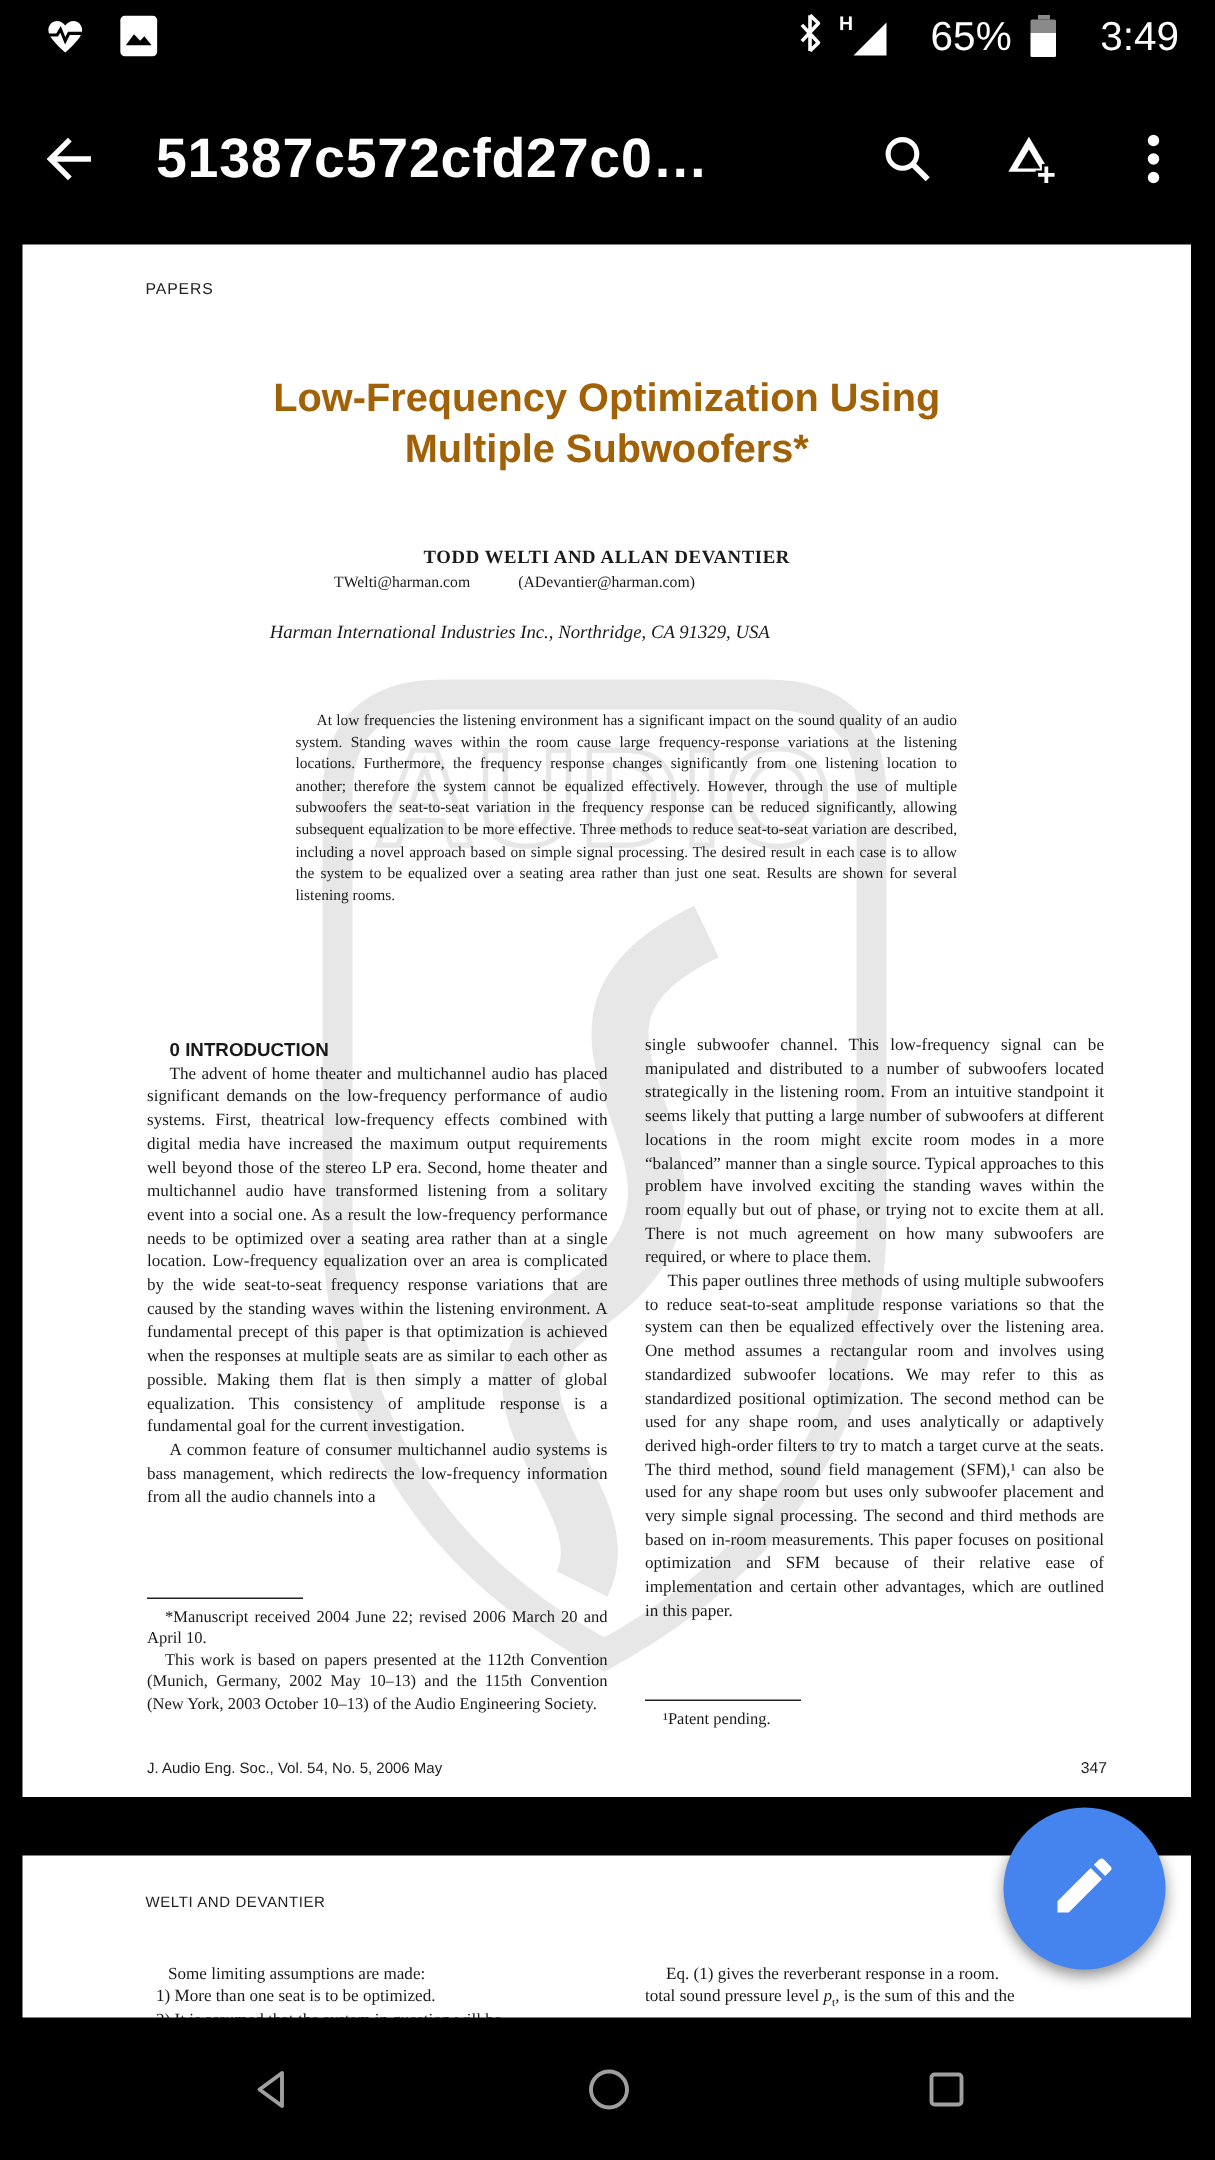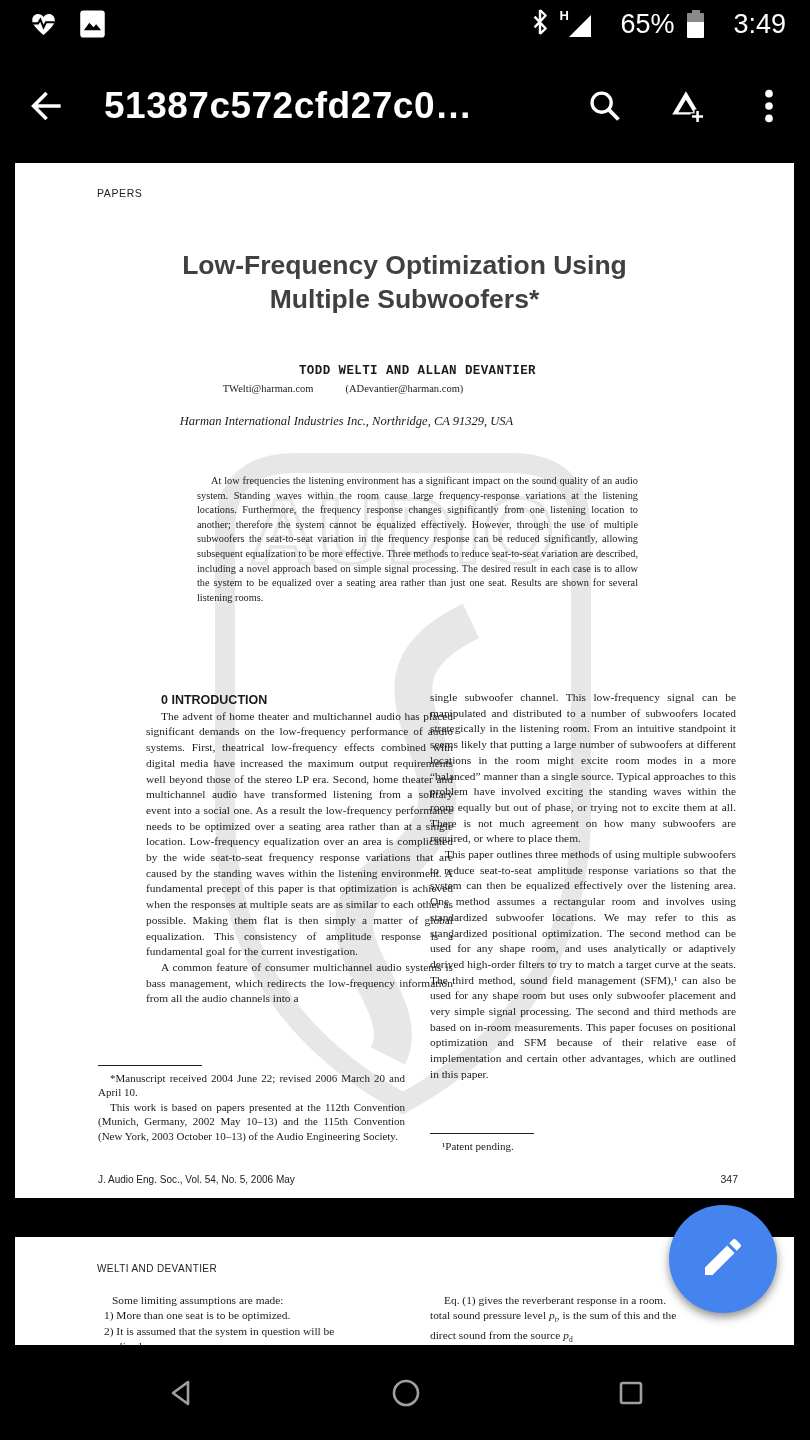--- a/index.html
+++ b/index.html
@@ -24,48 +24,48 @@
   .tb-title{margin-left:40px;font-family:"Liberation Sans",sans-serif;font-size:37px;font-weight:600;letter-spacing:.5px;white-space:nowrap;overflow:hidden;max-width:430px;}
   .tb-icons{margin-left:auto;margin-right:22px;display:flex;align-items:center;gap:44px;}
   .tb-icon{width:38px;height:38px;display:flex;align-items:center;justify-content:center;}
   
   .pdf-viewport{position:absolute;top:163px;left:0;width:810px;height:1182px;}
   .page{position:absolute;background:#fff;color:#1a1a1a;overflow:hidden;}
   .page1{left:15px;top:0;width:779px;height:1035px;}
   .page2{left:15px;top:1074px;width:779px;height:110px;}
   .abs{position:absolute;}
   .papers-label{left:82px;top:24px;font-family:"Liberation Sans",sans-serif;font-size:10.5px;letter-spacing:.6px;color:#222;}
-  .paper-title{left:0;top:85px;width:779px;text-align:center;font-family:"Liberation Sans",sans-serif;font-weight:700;font-size:26.5px;line-height:34px;color:#404040;}
-  .authors{left:0;top:201px;width:779px;text-align:center;font-family:Liberation Mono, monospace;font-weight:700;font-size:12.5px;letter-spacing:.4px;padding-left:13px;}
+  .paper-title{left:0;top:85px;width:779px;text-align:center;font-family:"Liberation Sans",sans-serif;font-weight:700;font-size:26.5px;line-height:34px;color:#a16207;}
+  .authors{left:0;top:201px;width:779px;text-align:center;font-family:Liberation Serif, serif;font-weight:700;font-size:12.5px;letter-spacing:.4px;}
   .emails{left:0;top:220px;width:656px;text-align:center;font-size:10.5px;}
   .emails span{display:inline-block;}
   .emails .gap{width:32px;}
   .affiliation{left:0;top:251px;width:663px;text-align:center;font-style:italic;font-size:12.5px;}
   .abstract{left:182px;top:311px;width:441px;font-size:10.3px;line-height:14.6px;text-align:justify;text-indent:14px;}
   .col{font-size:11.4px;line-height:15.7px;text-align:justify;}
   .col p{margin:0;text-indent:15px;}
   .col p.noindent{text-indent:0;}
-  .col-left{left:83px;top:530px;width:307px;margin-left:48px;}
+  .col-left{left:83px;top:530px;width:307px;}
   .col-right{left:415px;top:527px;width:306px;}
   .sec-heading{font-family:"Liberation Sans",sans-serif;font-weight:700;font-size:12.5px;margin:0 0 16px 0;text-indent:0;text-align:left;}
   .fn-rule{border-top:1.2px solid #222;width:104px;height:0;}
   .fn{font-size:11px;line-height:14.4px;text-align:justify;}
   .fn p{margin:0;text-indent:12px;}
   .fn-left-rule{left:83px;top:902px;}
   .fn-left{left:83px;top:908px;width:307px;}
   .fn-right-rule{left:415px;top:970px;}
   .fn-right{left:415px;top:976px;width:306px;}
   .footer-left{left:83px;top:1011px;font-family:"Liberation Sans",sans-serif;font-size:10px;color:#222;}
   .page-num{top:1010px;right:56px;font-family:"Liberation Sans",sans-serif;font-size:10.5px;color:#222;}
   .watermark{left:188px;top:278px;pointer-events:none;}
   
   .running-header{left:82px;top:26px;font-family:"Liberation Sans",sans-serif;font-size:10px;letter-spacing:.4px;color:#222;}
   .p2col{font-size:11.4px;line-height:15.4px;text-align:justify;}
   .p2col .l{margin:0;}
-  .p2col .ind{text-indent:14px;}
+  .p2col .ind{text-indent:14px;margin-top:16px;}
   .p2col .ind-sm{text-indent:6px;}
   .p2-left{left:83px;top:56px;width:312px;}
   .p2-right{left:415px;top:56px;width:308px;}
   .p2col sub{font-size:7.5px;}
   .p2col .var{font-style:italic;}
   
   .fab{position:absolute;left:669px;top:1205px;width:108px;height:108px;border-radius:50%;background:#4584EE;display:flex;align-items:center;justify-content:center;box-shadow:0 4px 10px rgba(0,0,0,.45);}
   
   .navbar{position:absolute;left:0;top:1345px;width:810px;height:95px;background:#000;}
   .nav-btn{position:absolute;top:30px;width:36px;height:36px;display:flex;align-items:center;justify-content:center;}

